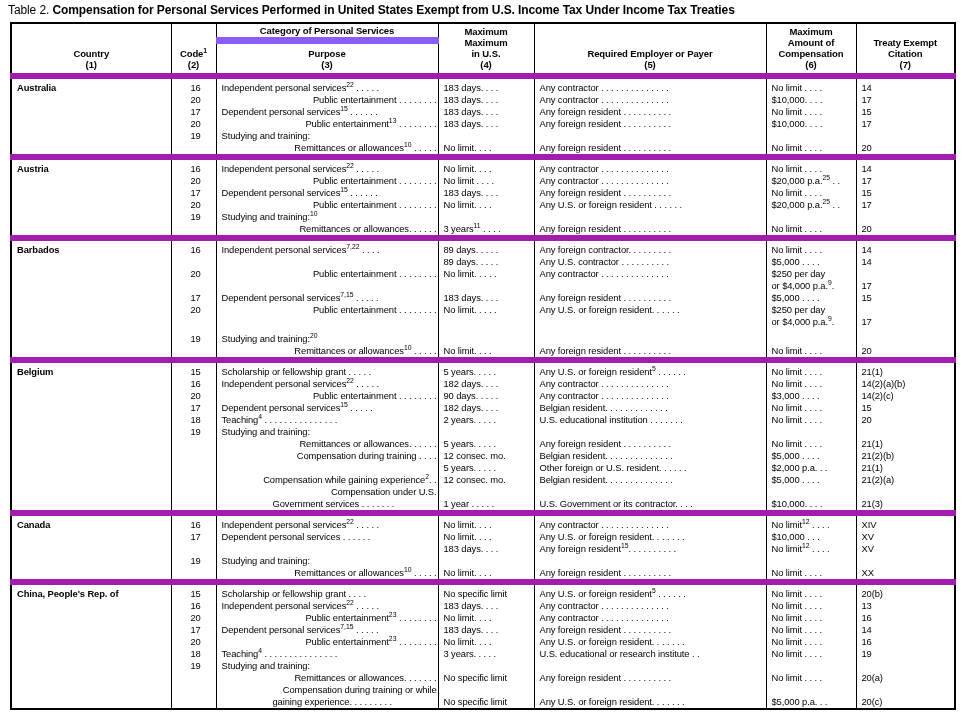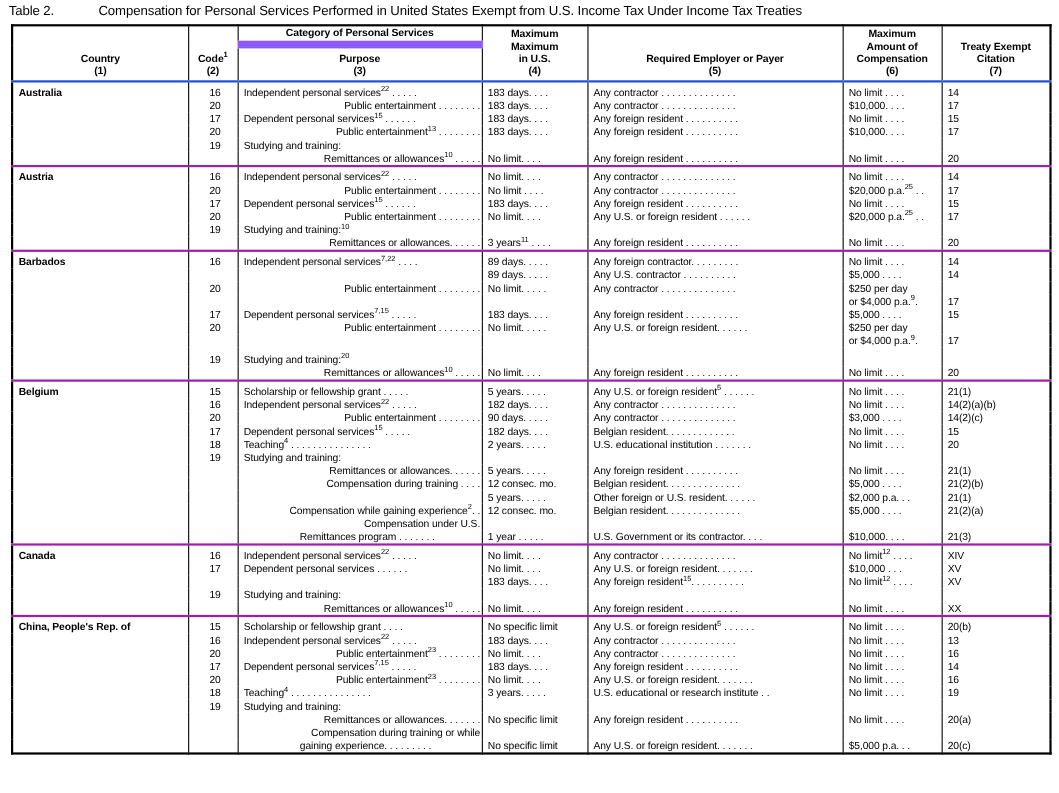--- a/index.html
+++ b/index.html
@@ -14,21 +14,21 @@
     overflow: hidden;
   }
   .title {
     padding: 3px 0 0 8px;
     font-size: 12px;
     line-height: 14px;
     white-space: nowrap;
     letter-spacing: -0.1px;
   }
   .title .prefix { font-weight: normal; }
-  .title .main { font-weight: normal; margin-left: 37px; }
+  .title .main { font-weight: bold; }
 
   table.treaty {
     border-collapse: collapse;
     table-layout: fixed;
     width: 944px;
     margin: 5px 0 0 10px;
     border: 2px solid #000;
   }
   .bl { border-left: 1px solid #000; }
 
@@ -43,21 +43,21 @@
     letter-spacing: -0.1px;
   }
   thead th.h-cat {
     vertical-align: middle;
     border-bottom: 7px solid #8b5cf6;
     height: 16px;
     padding: 1px 2px;
   }
   thead th.h-purpose { vertical-align: bottom; }
 
-  tbody.section { border-top: 2px solid #a21caf; }
+  tbody.section { border-top: 6px solid #a21caf; }
   tbody.section td {
     font-size: 9.4px;
     line-height: 12px;
     height: 12px;
     padding: 0 1px 0 5px;
     vertical-align: top;
     white-space: nowrap;
     overflow: hidden;
     letter-spacing: -0.1px;
   }
@@ -431,21 +431,21 @@
           <td class="c-code bl"></td>
           <td class="c-purpose bl ind1">Compensation under U.S.</td>
           <td class="c-presence bl"></td>
           <td class="c-employer bl"></td>
           <td class="c-amount bl"></td>
           <td class="c-citation bl"></td>
         </tr>
         <tr>
           <td class="c-country"></td>
           <td class="c-code bl"></td>
-          <td class="c-purpose bl ind2">Remittances program . . . . . . .</td>
+          <td class="c-purpose bl ind2">Government services . . . . . . .</td>
           <td class="c-presence bl">1 year . . . . .</td>
           <td class="c-employer bl">U.S. Government or its contractor. . . .</td>
           <td class="c-amount bl">$10,000. . . .</td>
           <td class="c-citation bl">21(3)</td>
         </tr>
       </tbody>
       <tbody class="section">
         <tr>
           <td class="c-country">Canada</td>
           <td class="c-code bl">16</td>

